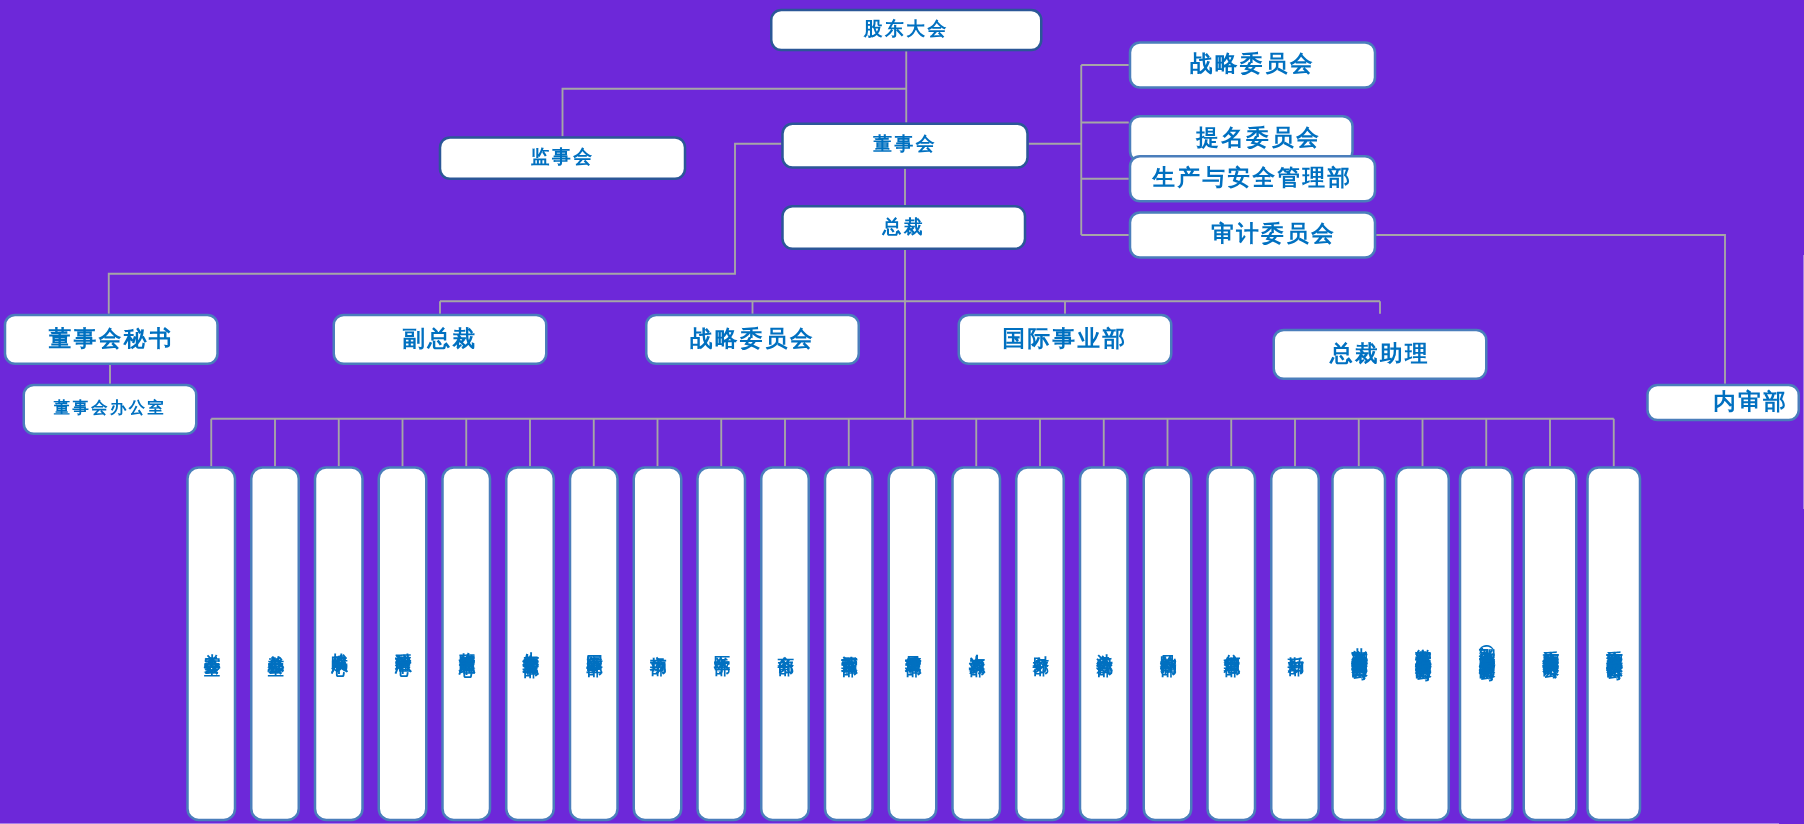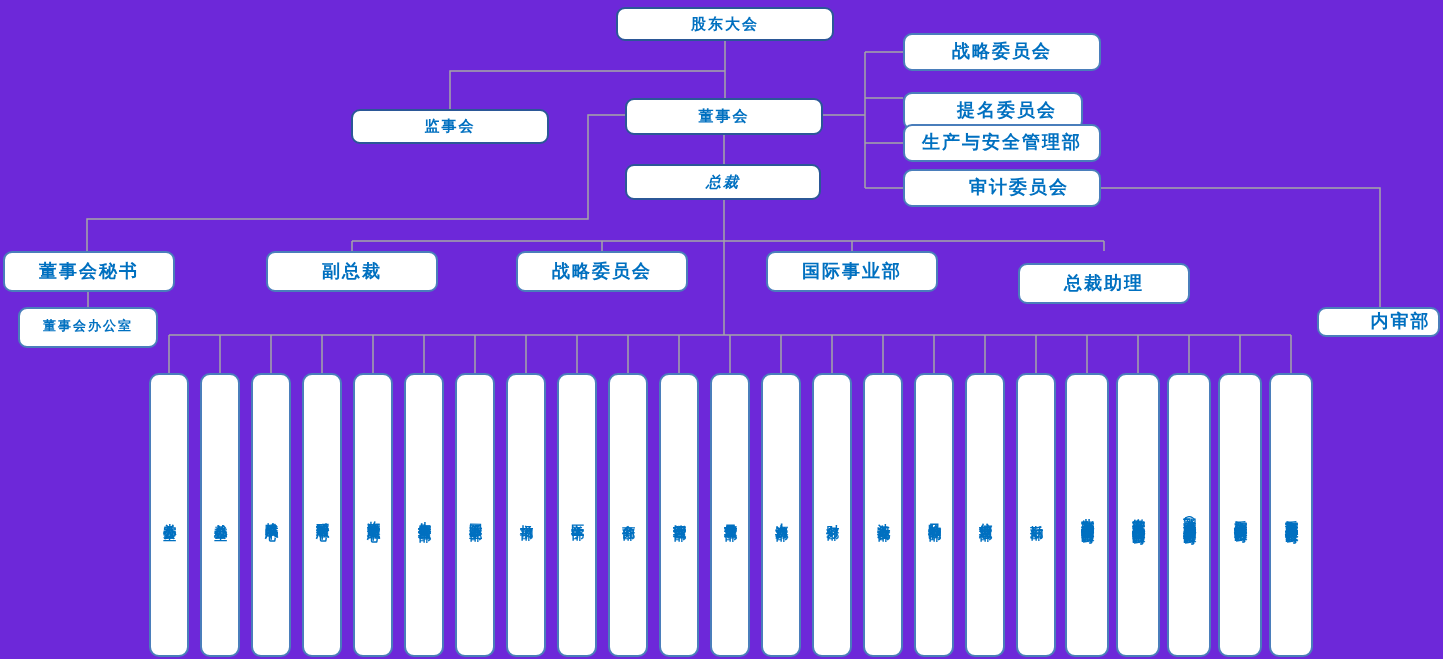--- a/index.html
+++ b/index.html
@@ -91,21 +91,21 @@
     <polyline points="1087,335 1087,373"></polyline>
     <polyline points="1138,335 1138,373"></polyline>
     <polyline points="1189,335 1189,373"></polyline>
     <polyline points="1240,335 1240,373"></polyline>
     <polyline points="1291,335 1291,373"></polyline>
   </svg>
 
   <div class="node dark" style="left:616px; top:7px; width:218px; height:34px;">股东大会</div>
   <div class="node dark" style="left:351px; top:109px; width:198px; height:35px;">监事会</div>
   <div class="node dark" style="left:625px; top:98px; width:198px; height:37px;">董事会</div>
-  <div class="node dark" style="left:625px; top:164px; width:196px; height:36px;font-style:italic;">总裁</div>
+  <div class="node dark" style="left:625px; top:164px; width:196px; height:36px;">总裁</div>
 
   <div class="node" style="left:903px; top:33px; width:198px; height:38px;">战略委员会</div>
   <div class="node" style="left:903px; top:92px; width:180px; height:38px;padding-left:28px;">提名委员会</div>
   <div class="node" style="left:903px; top:124px; width:198px; height:38px;">生产与安全管理部</div>
   <div class="node" style="left:903px; top:169px; width:198px; height:38px;padding-left:34px;">审计委员会</div>
 
   <div class="node" style="left:3px; top:251px; width:172px; height:41px;">董事会秘书</div>
   <div class="node" style="left:266px; top:251px; width:172px; height:41px;">副总裁</div>
   <div class="node" style="left:516px; top:251px; width:172px; height:41px;">战略委员会</div>
   <div class="node" style="left:766px; top:251px; width:172px; height:41px;">国际事业部</div>

